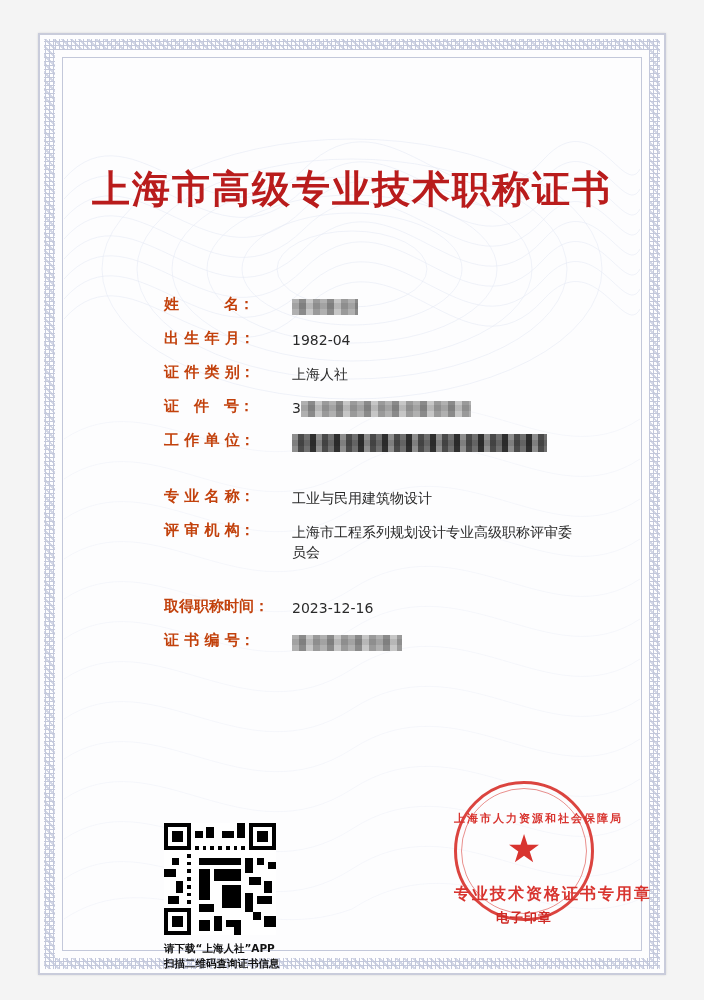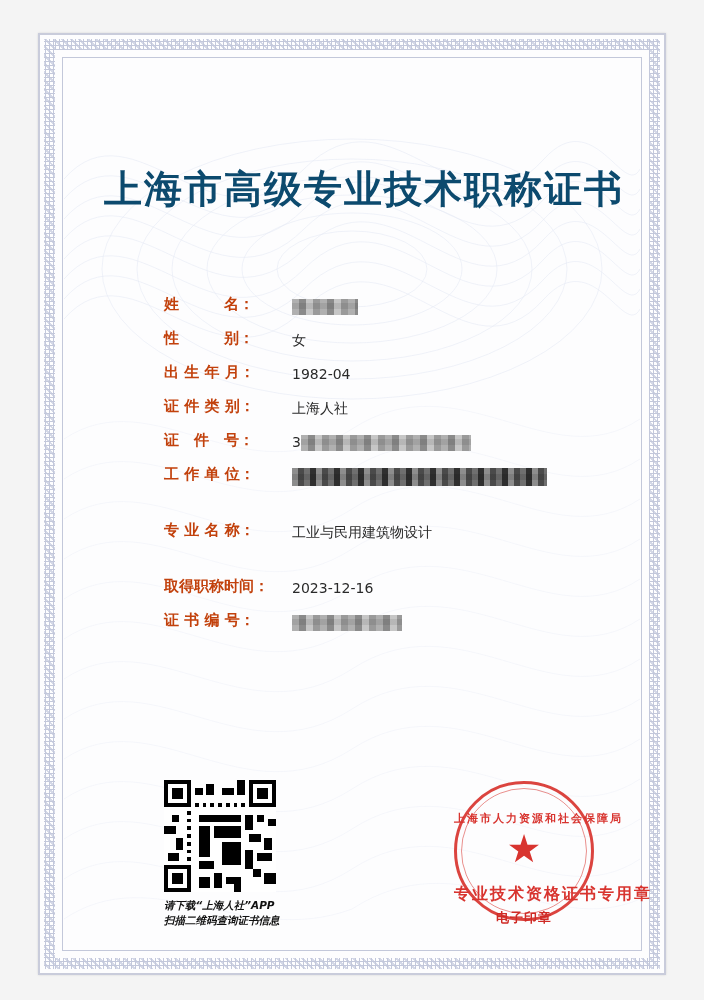--- a/index.html
+++ b/index.html
@@ -77,27 +77,26 @@
     position: absolute;
     left: 26px; top: 26px; right: 26px; bottom: 26px;
   }
 
   .cert-title {
     position: absolute;
     top: 105px;
     left: 0;
     width: 100%;
     text-align: center;
-    color: #0c4a6e;
+    color: #b91c1c;
     font-family: "DejaVu Serif", "Liberation Serif", serif;
     font-weight: bold;
     font-size: 38px;
     letter-spacing: 2px;
     white-space: nowrap;
-    padding-left: 12px;
   }
 
   .fields {
     position: absolute;
     left: 100px;
     top: 236px;
     width: 430px;
   }
   .field-row {
     display: flex;
@@ -147,23 +146,22 @@
       repeating-linear-gradient(0deg,rgba(255,255,255,.2) 0 6px,rgba(0,0,0,.08) 6px 12px);
     background-blend-mode: multiply;
   }
 
   .gap-block { height: 22px; }
 
   
   .qr-wrap {
     position: absolute;
     left: 100px;
-    top: 721px;
+    top: 764px;
     width: 118px;
-    font-style: italic;
   }
   .qr {
     width: 112px;
     height: 112px;
     position: relative;
     background: #ffffff;
   }
   .qr canvas, .qr svg { display:block; }
   .qr-caption {
     margin-top: 6px;
@@ -285,24 +283,20 @@
 
       <div class="fields">
 
         <div class="field-row">
           <div class="field-label">姓　　　名：</div>
           <div class="field-value">
             <span class="redact mid" style="width:66px;"></span>
           </div>
         </div>
 
-        <div class="field-row">
-          <div class="field-label">性　　　别：</div>
-          <div class="field-value">女</div>
-        </div>
 
         <div class="field-row">
           <div class="field-label">出 生 年 月：</div>
           <div class="field-value">1982-04</div>
         </div>
 
         <div class="field-row">
           <div class="field-label">证 件 类 别：</div>
           <div class="field-value">上海人社</div>
         </div>
@@ -322,20 +316,24 @@
         </div>
 
         <div class="gap-block"></div>
 
 
         <div class="field-row">
           <div class="field-label">专 业 名 称：</div>
           <div class="field-value">工业与民用建筑物设计</div>
         </div>
 
+        <div class="field-row">
+          <div class="field-label">评 审 机 构：</div>
+          <div class="field-value">上海市工程系列规划设计专业高级职称评审委员会</div>
+        </div>
 
         <div class="gap-block"></div>
 
         <div class="field-row">
           <div class="field-label">取得职称时间：</div>
           <div class="field-value">2023-12-16</div>
         </div>
 
         <div class="field-row">
           <div class="field-label">证 书 编 号：</div>

